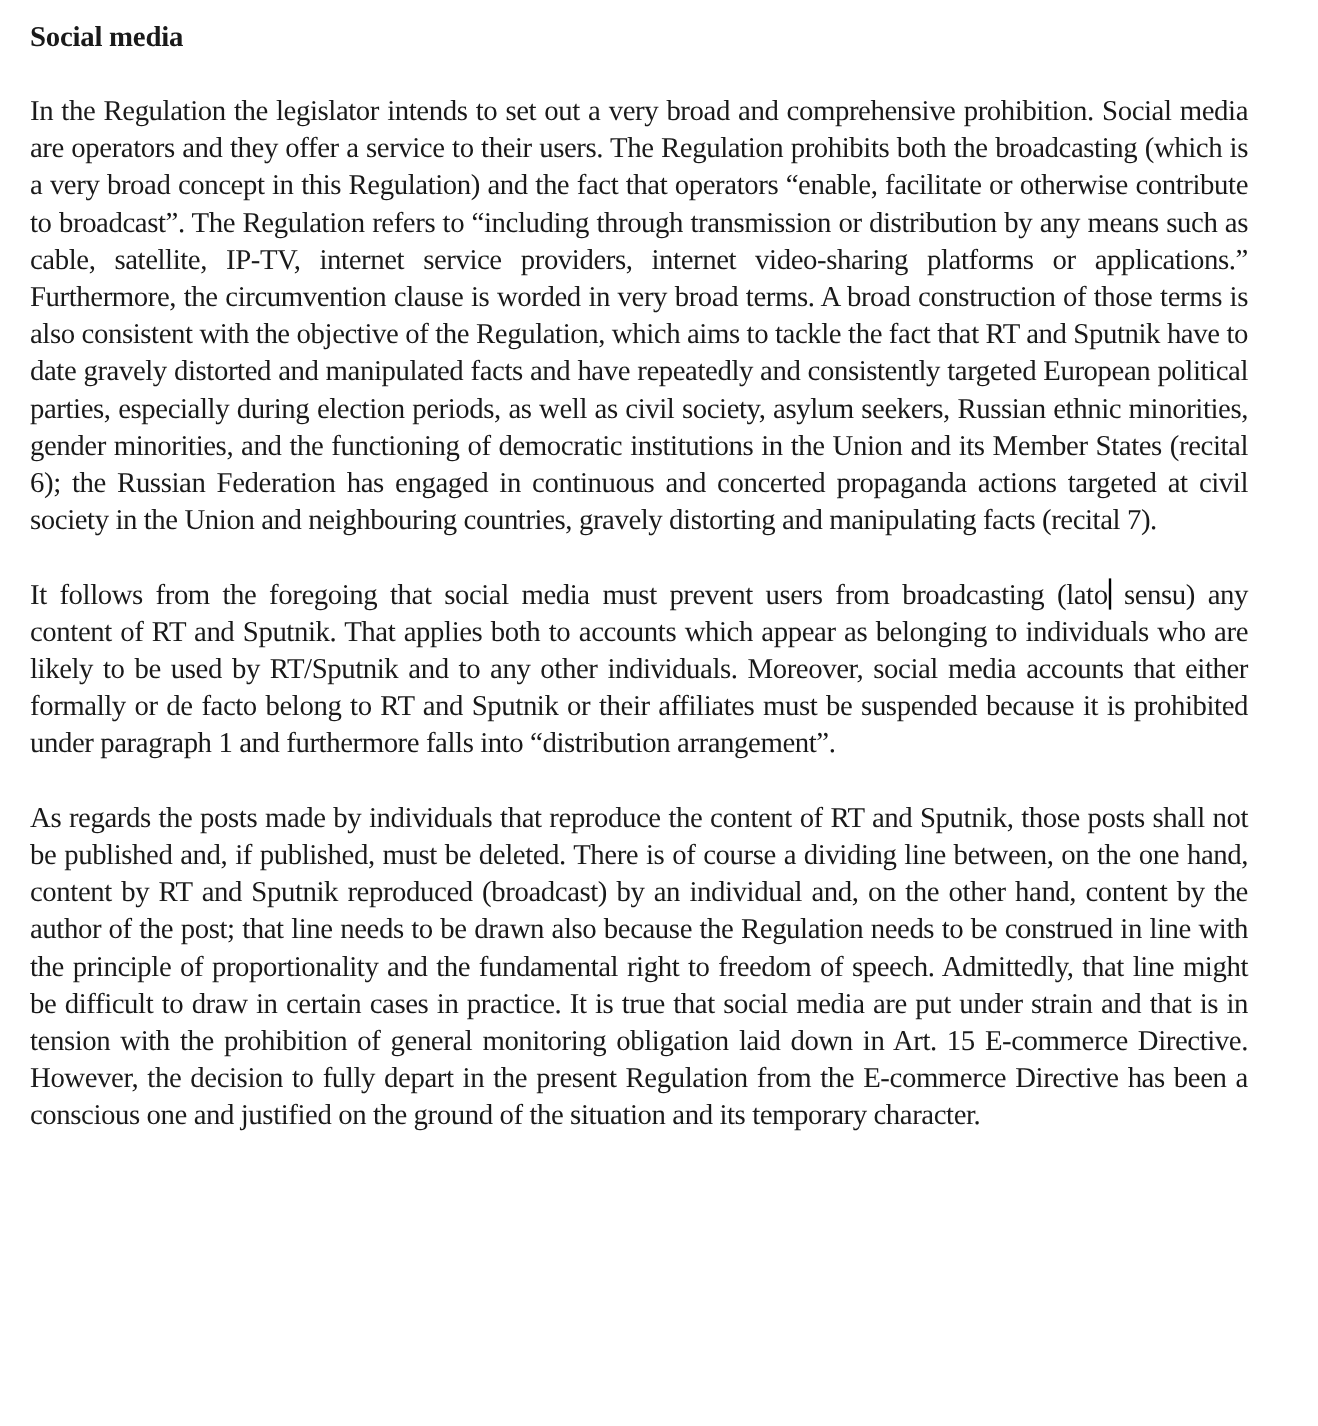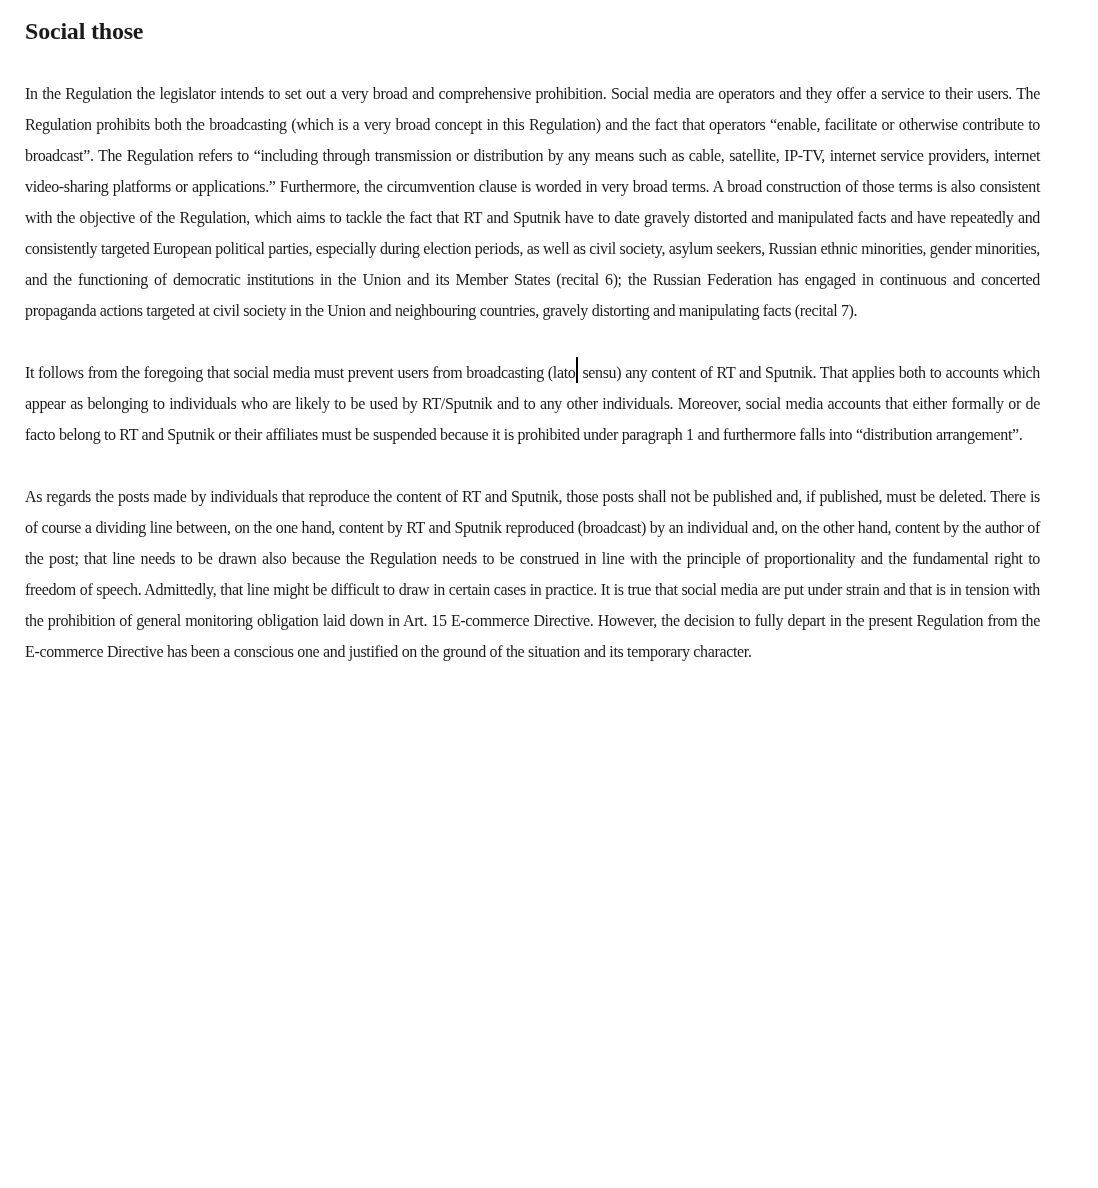--- a/index.html
+++ b/index.html
@@ -20,39 +20,39 @@
     width: 1015px;
   }
   .heading {
     font-weight: bold;
     font-size: 24px;
     line-height: 31px;
     margin: 0 0 31px 0;
     letter-spacing: -0.2px;
   }
   .para {
-    font-size: 16px;
+    font-size: 24px;
     line-height: 31px;
     text-align: justify;
     margin: 0 0 31px 0;
     letter-spacing: -0.35px;
   }
   .cursor {
     display: inline-block;
     width: 2px;
     height: 26px;
     background: #000;
     vertical-align: -5px;
     margin-left: 1px;
   }
 </style>
 </head>
 <body>
 
 <div class="page">
-  <div class="heading">Social those</div>
+  <div class="heading">Social media</div>
 
   <p class="para">In the Regulation the legislator intends to set out a very broad and comprehensive prohibition. Social media are operators and they offer a service to their users. The Regulation prohibits both the broadcasting (which is a very broad concept in this Regulation) and the fact that operators “enable, facilitate or otherwise contribute to broadcast”. The Regulation refers to “including through transmission or distribution by any means such as cable, satellite, IP-TV, internet service providers, internet video-sharing platforms or applications.” Furthermore, the circumvention clause is worded in very broad terms. A broad construction of those terms is also consistent with the objective of the Regulation, which aims to tackle the fact that RT and Sputnik have to date gravely distorted and manipulated facts and have repeatedly and consistently targeted European political parties, especially during election periods, as well as civil society, asylum seekers, Russian ethnic minorities, gender minorities, and the functioning of democratic institutions in the Union and its Member States (recital 6); the Russian Federation has engaged in continuous and concerted propaganda actions targeted at civil society in the Union and neighbouring countries, gravely distorting and manipulating facts (recital 7).</p>
 
   <p class="para"><span>It follows from the foregoing that social media must prevent users from broadcasting (lato</span><span class="cursor"></span><span> sensu) any content of RT and Sputnik. That applies both to accounts which appear as belonging to individuals who are likely to be used by RT/Sputnik and to any other individuals. Moreover, social media accounts that either formally or de facto belong to RT and Sputnik or their affiliates must be suspended because it is prohibited under paragraph 1 and furthermore falls into “distribution arrangement”.</span></p>
 
   <p class="para">As regards the posts made by individuals that reproduce the content of RT and Sputnik, those posts shall not be published and, if published, must be deleted. There is of course a dividing line between, on the one hand, content by RT and Sputnik reproduced (broadcast) by an individual and, on the other hand, content by the author of the post; that line needs to be drawn also because the Regulation needs to be construed in line with the principle of proportionality and the fundamental right to freedom of speech. Admittedly, that line might be difficult to draw in certain cases in practice. It is true that social media are put under strain and that is in tension with the prohibition of general monitoring obligation laid down in Art. 15 E-commerce Directive. However, the decision to fully depart in the present Regulation from the E-commerce Directive has been a conscious one and justified on the ground of the situation and its temporary character.</p>
 </div>
 
 </body></html>

